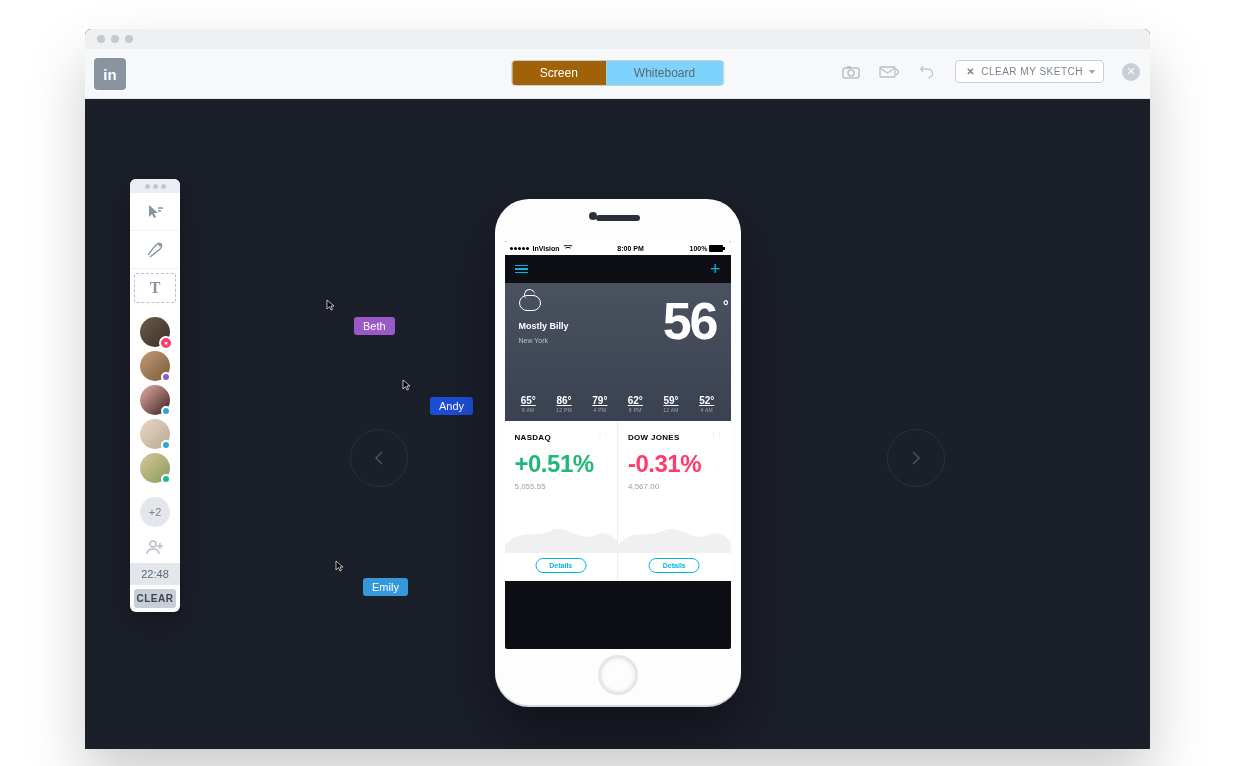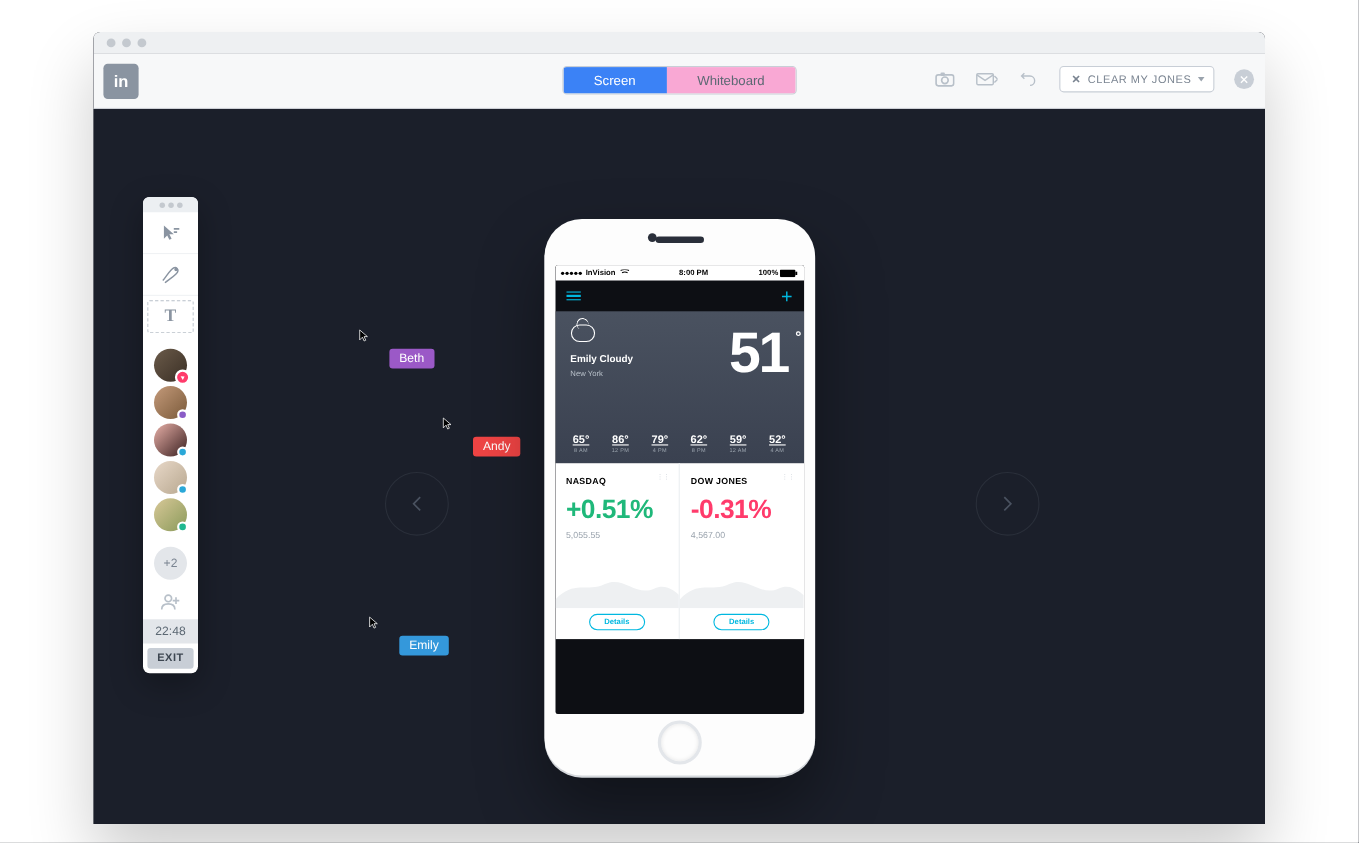--- a/index.html
+++ b/index.html
@@ -4,22 +4,22 @@
 <style>
   *{box-sizing:border-box;margin:0;padding:0;font-family:-apple-system,BlinkMacSystemFont,"Segoe UI",Helvetica,Arial,sans-serif;}
   html,body{background:#fff;width:1235px;height:766px;}
   .outer{position:absolute;left:85px;top:29px;width:1065px;height:720px;background:#1b1f2a;border-radius:6px 6px 0 0;overflow:hidden;box-shadow:0 30px 60px rgba(0,0,0,.2);}
   .mac-dots{position:absolute;left:0;top:0;width:100%;height:20px;background:#eef0f2;display:flex;align-items:center;padding-left:12px;gap:6px;}
   .mac-dots span{width:8px;height:8px;border-radius:50%;background:#c4c9cf;}
   .topbar{position:absolute;left:0;top:20px;width:100%;height:50px;background:#f7f8f9;border-bottom:1px solid #e3e6ea;}
   .logo{position:absolute;left:9px;top:9px;width:32px;height:32px;border-radius:4px;background:#8a94a1;color:#fff;display:flex;align-items:center;justify-content:center;font-weight:700;font-size:15px;}
   .seg{position:absolute;left:50%;top:11px;transform:translateX(-50%);display:flex;border:1px solid #c8ced6;border-radius:4px;overflow:hidden;font-size:12px;}
   .seg div{padding:5px 28px;cursor:pointer;}
-  .seg .active{background:#3b82f6;color:#fff;}
-  .seg .inactive{background:#f9a8d4;color:#5c6873;}
+  .seg .active{background:#a16207;color:#fff;}
+  .seg .inactive{background:#7dd3fc;color:#5c6873;}
   .tb-right{position:absolute;right:10px;top:11px;display:flex;align-items:center;gap:18px;}
   .tb-icon{width:20px;height:20px;color:#b8c0c9;display:flex;align-items:center;justify-content:center;}
   .clear-btn{border:1px solid #c8ced6;background:#fff;border-radius:4px;padding:5px 20px 5px 10px;font-size:10px;color:#7a8491;letter-spacing:.5px;display:flex;align-items:center;gap:6px;position:relative;}
   .clear-btn::after{content:"";position:absolute;right:8px;top:50%;width:0;height:0;border-left:3px solid transparent;border-right:3px solid transparent;border-top:4px solid #9aa3ad;transform:translateY(-50%);}
   .close-circ{width:18px;height:18px;border-radius:50%;background:#c8ced6;color:#fff;display:flex;align-items:center;justify-content:center;font-size:11px;}
   .canvas{position:absolute;left:0;top:70px;right:0;bottom:0;background:#1b1f2a;}
   
   .tools{position:absolute;left:45px;top:80px;width:50px;background:#fff;border-radius:6px;box-shadow:0 10px 30px rgba(0,0,0,.3);}
   .tool-dots{height:14px;display:flex;align-items:center;justify-content:center;gap:3px;background:#eceff2;border-radius:6px 6px 0 0;}
   .tool-dots span{width:5px;height:5px;border-radius:50%;background:#c4c9cf;}
@@ -112,21 +112,21 @@
             <path d="M17 10 L20 7 M17 4 L20 7" fill="none" stroke="currentColor" stroke-width="1.3"></path>
           </svg>
       </div>
       <div class="tb-icon">
         <svg width="16" height="16" viewBox="0 0 16 16">
             <path d="M4 3 L1 6 L4 9 M1 6 H10 A5 5 0 1 1 10 16" fill="none" stroke="currentColor" stroke-width="1.5" transform="scale(0.85) translate(1,0)"></path>
           </svg>
       </div>
       <div class="clear-btn">
         <span style="font-weight:700">✕</span>
-        <span>CLEAR MY JONES</span>
+        <span>CLEAR MY SKETCH</span>
       </div>
       <div class="close-circ">✕</div>
     </div>
   </div>
 
   <div class="canvas">
 
     <div class="tools">
       <div class="tool-dots">
           <span></span>
@@ -169,41 +169,41 @@
       <div class="more-av">+2</div>
       <div class="add-u">
         <svg width="18" height="16" viewBox="0 0 18 16">
             <circle cx="7" cy="5" r="3" fill="none" stroke="#b8c0c9" stroke-width="1.5"></circle>
             <path d="M1 15 C1 11 4 10 7 10 C10 10 13 11 13 15" fill="none" stroke="#b8c0c9" stroke-width="1.5"></path>
             <line x1="14" y1="4" x2="14" y2="10" stroke="#b8c0c9" stroke-width="1.5"></line>
             <line x1="11" y1="7" x2="17" y2="7" stroke="#b8c0c9" stroke-width="1.5"></line>
           </svg>
       </div>
       <div class="timer">22:48</div>
-      <div class="exitb">EXIT</div>
+      <div class="exitb">CLEAR</div>
     </div>
 
     <div class="navcir left">
       <svg width="10" height="16" viewBox="0 0 10 16">
           <path d="M8 2 L2 8 L8 14" fill="none" stroke="currentColor" stroke-width="1.5"></path>
         </svg>
     </div>
     <div class="navcir right">
       <svg width="10" height="16" viewBox="0 0 10 16">
           <path d="M2 2 L8 8 L2 14" fill="none" stroke="currentColor" stroke-width="1.5"></path>
         </svg>
     </div>
 
     <div id="collabs">
         <div class="collab" style="left: 241px; top: 200px;"><svg class="cur" viewBox="0 0 12 12">
             <path d="M1 1 L1 10 L3.5 7.5 L5 11 L6.5 10.3 L5 7 L8 7 Z" fill="#000" stroke="#fff" stroke-width="0.7"></path>
           </svg><span class="tag" style="background:#9b59c7">Beth</span></div>
         <div class="collab" style="left: 317px; top: 280px;"><svg class="cur" viewBox="0 0 12 12">
             <path d="M1 1 L1 10 L3.5 7.5 L5 11 L6.5 10.3 L5 7 L8 7 Z" fill="#000" stroke="#fff" stroke-width="0.7"></path>
-          </svg><span class="tag" style="background:#ef4444">Andy</span></div>
+          </svg><span class="tag" style="background:#1d4ed8">Andy</span></div>
         <div class="collab" style="left: 563px; top: 236px;"><svg class="cur" viewBox="0 0 12 12">
             <path d="M1 1 L1 10 L3.5 7.5 L5 11 L6.5 10.3 L5 7 L8 7 Z" fill="#000" stroke="#fff" stroke-width="0.7"></path>
           </svg><span class="tag" style="background:#ff3b6b">Billy</span></div>
         <div class="collab" style="left: 250px; top: 461px;"><svg class="cur" viewBox="0 0 12 12">
             <path d="M1 1 L1 10 L3.5 7.5 L5 11 L6.5 10.3 L5 7 L8 7 Z" fill="#000" stroke="#fff" stroke-width="0.7"></path>
           </svg><span class="tag" style="background:#3498db">Emily</span></div>
         <div class="collab" style="left: 488px; top: 470px;"><svg class="cur" viewBox="0 0 12 12">
             <path d="M1 1 L1 10 L3.5 7.5 L5 11 L6.5 10.3 L5 7 L8 7 Z" fill="#000" stroke="#fff" stroke-width="0.7"></path>
           </svg><span class="tag" style="background:#5dade2">Anton</span></div>
       </div>
@@ -228,24 +228,24 @@
               <span></span>
               <span></span>
               <span></span>
             </div>
           <div class="plus">+</div>
         </div>
         <div class="weather">
           <div class="wtop">
             <div class="wleft">
               <div class="cloud"></div>
-              <div class="cond">Emily Cloudy</div>
+              <div class="cond">Mostly Billy</div>
               <div class="loc">New York</div>
             </div>
-            <div class="temp"><span>51</span><sup>°</sup></div>
+            <div class="temp"><span>56</span><sup>°</sup></div>
           </div>
           <div class="fc-row" id="fc-row">
               <div class="fc">
                 <div class="t">65°</div>
                 <div class="h">8 AM</div>
               </div>
               <div class="fc">
                 <div class="t">86°</div>
                 <div class="h">12 PM</div>
               </div>

